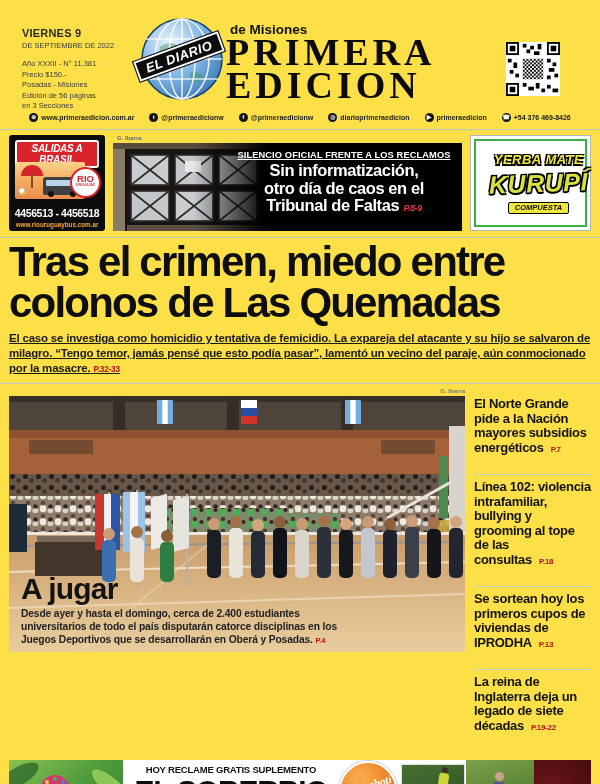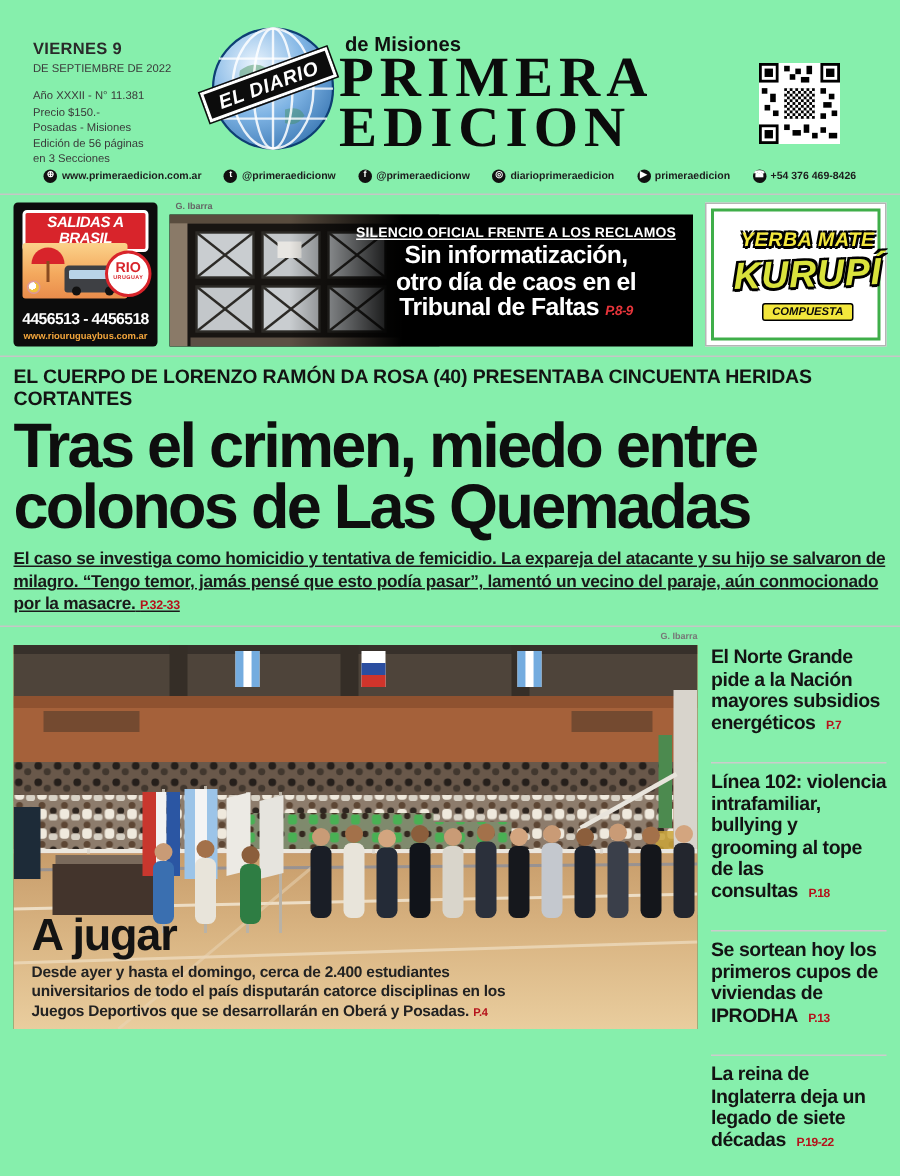--- a/index.html
+++ b/index.html
@@ -1,17 +1,17 @@
 <!DOCTYPE html>
 <html><head>
 <meta charset="utf-8">
 <style>
   * { margin:0; padding:0; box-sizing:border-box; }
   body { width:600px; height:784px; background:#fff; font-family:"Liberation Sans", sans-serif; overflow:hidden; }
-  .page { position:relative; width:600px; height:784px; background:#86efac; }
+  .page { position:relative; width:600px; height:784px; background:#fde047; }
 
   
   .header { position:relative; height:130px; border-bottom:1px solid #c6c6c6; }
   .date-block { position:absolute; left:22px; top:27px; width:112px; color:#2a2a2a; }
   .day-line { font-size:11px; font-weight:bold; letter-spacing:.2px; }
   .date-line { font-size:7.5px; margin-top:2px; color:#3a3a3a; }
   .ed-lines { margin-top:9px; font-size:7.5px; line-height:10.5px; color:#3a3a3a; }
 
   .logo { position:absolute; left:140px; top:16px; width:335px; height:88px; }
   .globe { position:absolute; left:0; top:1px; width:84px; height:84px; }
@@ -278,21 +278,20 @@
         <div class="k-yerba ol">YERBA MATE</div>
         <div class="k-kurupi ol">KURUPÍ</div>
         <div class="k-comp">COMPUESTA</div>
       </div>
     </div>
   </div>
 
   <div class="rule"></div>
 
   <div class="lead">
-    <div class="lead-kicker">EL CUERPO DE LORENZO RAMÓN DA ROSA (40) PRESENTABA CINCUENTA HERIDAS CORTANTES</div>
     <div class="lead-headline">
       <div>Tras el crimen, miedo entre</div>
       <div>colonos de Las Quemadas</div>
     </div>
     <p class="lead-deck"><span>El caso se investiga como homicidio y tentativa de femicidio. La expareja del atacante y su hijo se salvaron de milagro. “Tengo temor, jamás pensé que esto podía pasar”, lamentó un vecino del paraje, aún conmocionado por la masacre.</span> <span class="pageref">P.32-33</span></p>
   </div>
 
   <div class="rule"></div>
 
   <div class="main-row">

